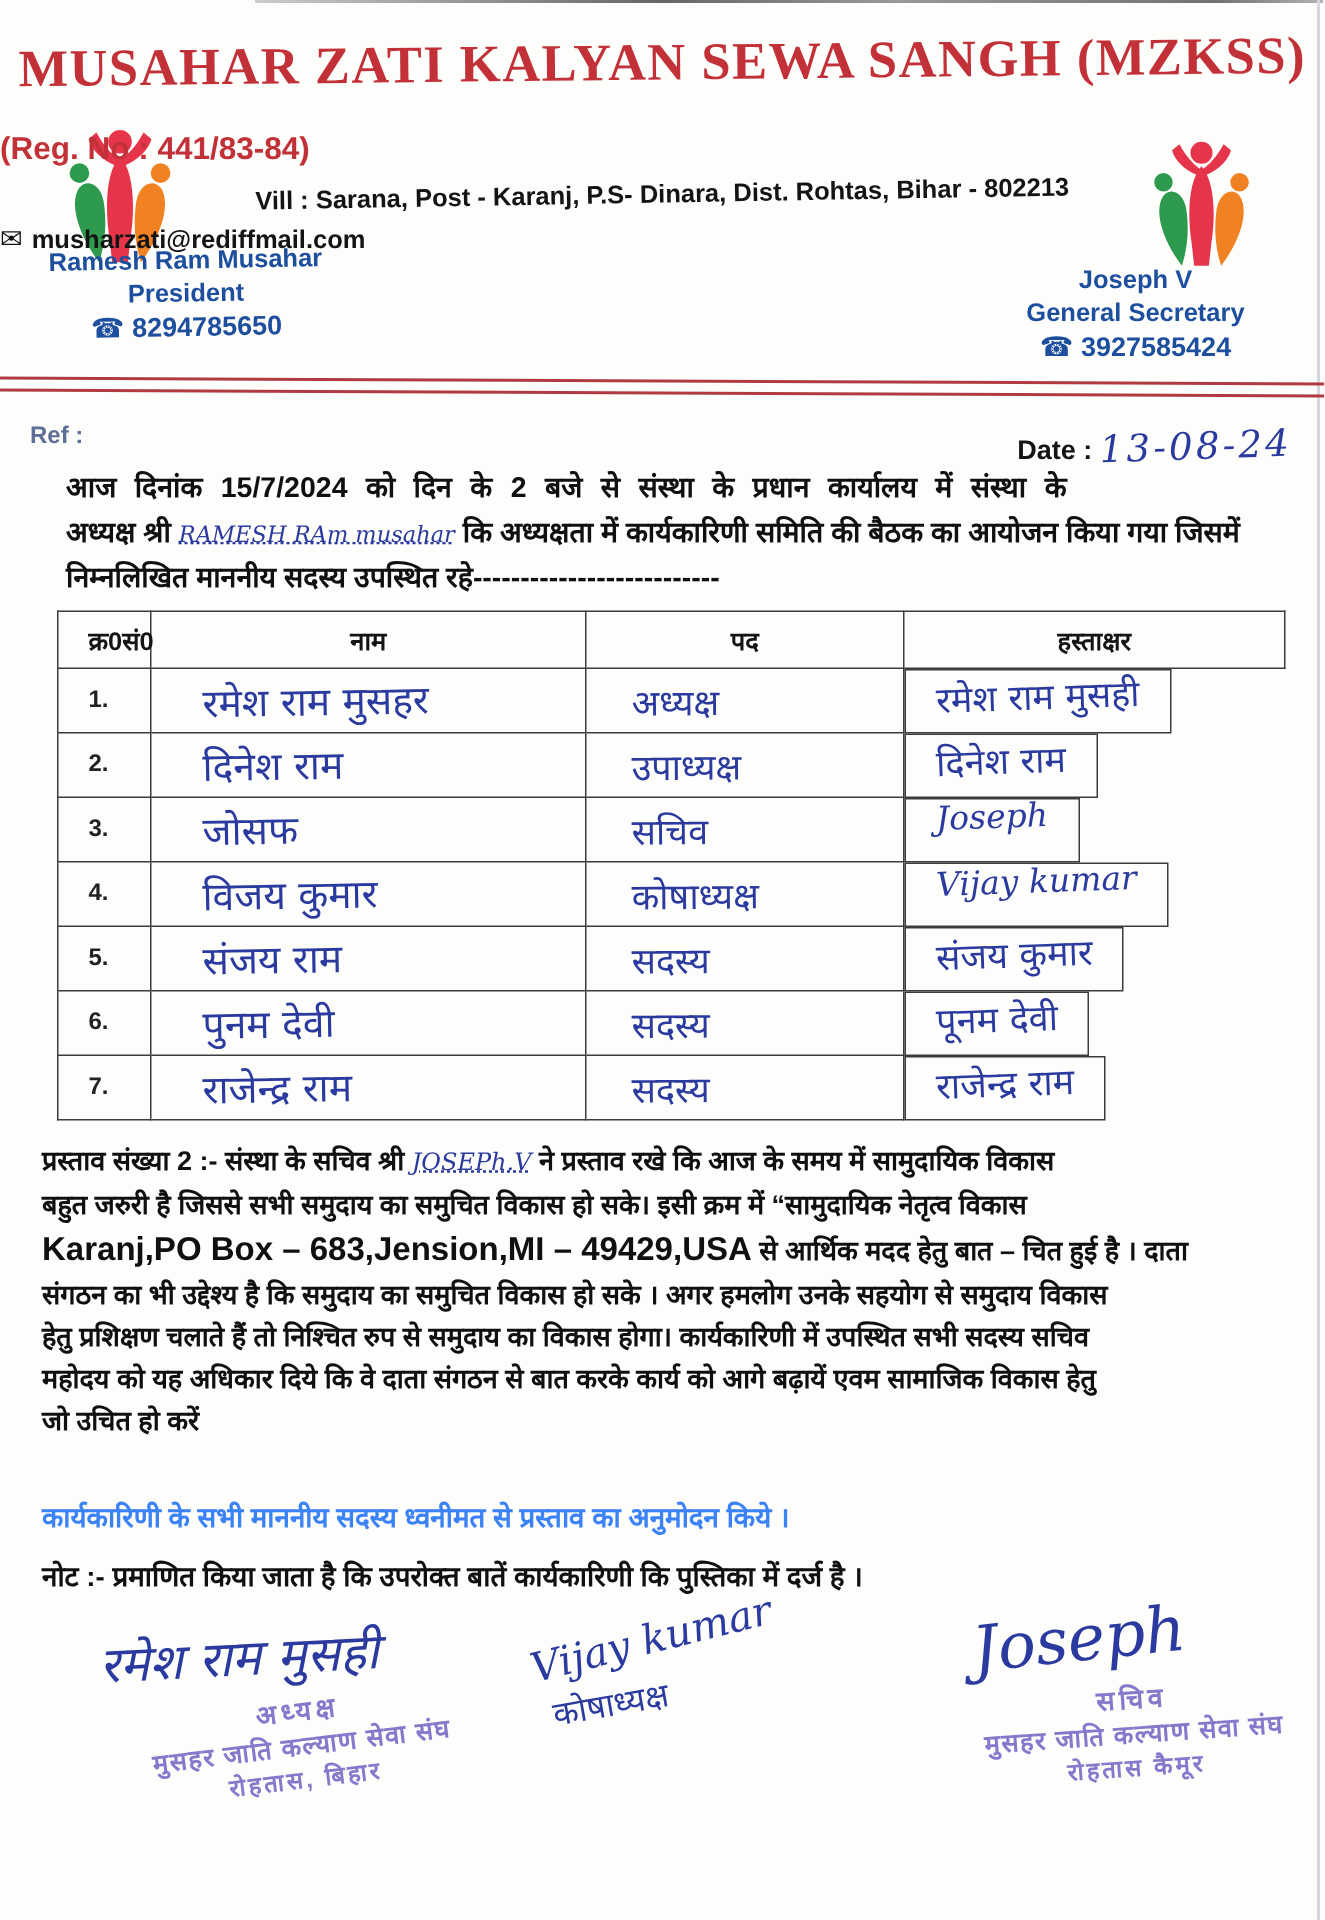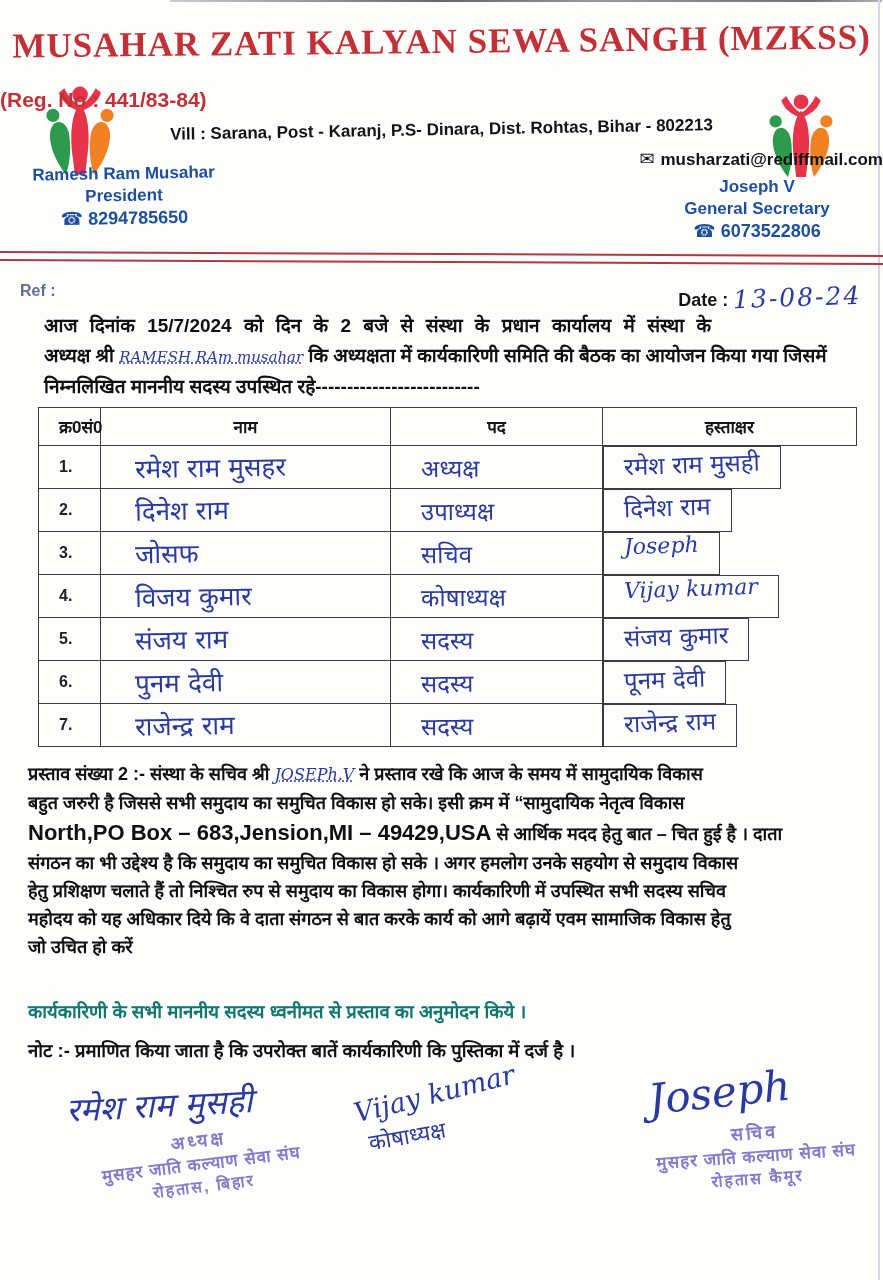--- a/index.html
+++ b/index.html
@@ -13,21 +13,21 @@
   .right-edge { position:absolute; top:0; right:3px; width:2px; height:100%; background:#d6d6de; }
 
   
   .org-title { position:absolute; top:22px; left:0; width:100%; text-align:center;
     font-family:"Liberation Serif", serif; font-weight:bold; font-size:35px; letter-spacing:1px;
     color:#c23137; transform:rotate(-0.6deg); }
   .reg-no { position:absolute; top:88px; left:0; width:100%; 
     color:#c23137; font-weight:bold; font-size:21px; }
   .address-line { position:absolute; top:120px; left:0; width:100%; text-align:center;
     color:#141414; font-weight:bold; font-size:17px; transform:rotate(-1deg); }
-  .email-line { position:absolute; top:148px; left:0; width:100%; text-align:right;
+  .email-line { position:absolute; top:148px; left:0; width:100%; text-align:left;
     color:#141414; font-weight:bold; font-size:17px; }
   .email-line .env { font-weight:normal; font-size:18px; margin-right:6px; }
 
   .logo { position:absolute; }
   .logo.left { left:34px; top:84px; width:92px; height:96px; }
   .logo.right { right:40px; top:92px; width:84px; height:90px; }
 
   .contact { position:absolute; text-align:center; color:#1d4f9e; font-weight:bold;
     font-size:17px; line-height:22px; }
   .contact.left { left:2px; top:163px; width:244px; transform:rotate(-1deg); }
@@ -60,21 +60,21 @@
   td.name .hw { font-size:26px; transform:rotate(-1deg); padding-left:14px; }
   td.post .hw { font-size:24px; transform:rotate(-0.5deg); padding-left:10px; }
   td.sig .hw { font-size:24px; transform:rotate(-2deg); white-space:nowrap; }
   td.sig .hw.latin { font-family:"DejaVu Serif", serif; font-style:italic; font-size:22px; }
 
   .proposal { position:absolute; left:28px; top:760px; width:828px; color:#101010;
     font-weight:700; font-size:18px; line-height:28px; }
   .proposal .en { font-size:22px; line-height:32px; }
   .proposal .hw { font-size:16px; text-decoration:underline dotted;margin-top:23px; }
 
-  .approval { position:absolute; left:28px; top:998px; font-weight:700; font-size:18.5px; color:#0f766e; }
+  .approval { position:absolute; left:28px; top:998px; font-weight:700; font-size:18.5px; color:#3b82f6; }
   .note { position:absolute; left:28px; top:1037px; font-weight:700; font-size:18.5px; color:#101010; }
 
   .sig { position:absolute; color:#2b3a9e; font-family:"DejaVu Serif", serif; }
   .sig-left { left:66px; top:1082px; font-size:33px; transform:rotate(-3deg); font-style:italic; }
   .sig-mid { left:352px; top:1078px; font-size:27px; font-style:italic; transform:rotate(-14deg); }
   .sig-mid-title { left:368px; top:1120px; font-size:22px; transform:rotate(-10deg); }
   .sig-right { left:648px; top:1068px; font-size:42px; font-style:italic; transform:rotate(-6deg); }
 
   .stamp { position:absolute; color:#7c6ec8; font-weight:700; text-align:center; opacity:.92; }
   .stamp .s1 { font-size:18px; letter-spacing:3px; }
@@ -121,21 +121,21 @@
   </div>
 
   <div class="contact left">
     <div>Ramesh Ram Musahar</div>
     <div>President</div>
     <div class="phone"><span class="ph-ic">☎</span> <span>8294785650</span></div>
   </div>
   <div class="contact right">
     <div>Joseph V</div>
     <div>General Secretary</div>
-    <div class="phone"><span class="ph-ic">☎</span> <span>6073522806</span></div>
+    <div class="phone"><span class="ph-ic">☎</span> <span>3927585424</span></div>
   </div>
 
   <div class="rule r1"></div>
   <div class="rule r2"></div>
 
   <div class="ref">Ref :</div>
   <div class="date-wrap">
     <span class="dl">Date :</span>
     <span class="hw">13-08-24</span>
   </div>
@@ -203,21 +203,21 @@
           <td class="name"><span class="hw">राजेन्द्र राम</span></td>
           <td class="post"><span class="hw">सदस्य</span></td>
           <td class="sig"><span class="hw">राजेन्द्र राम</span></td>
         </tr>
       </tbody>
   </table>
 
   <div class="proposal" id="proposal-lines">
       <div class="pline"><span class="hi">प्रस्ताव संख्या 2 :- संस्था के सचिव श्री </span><span class="hw">JOSEPh.V</span><span class="hi"> ने प्रस्ताव रखे कि आज के समय में सामुदायिक विकास</span></div>
       <div class="pline"><span class="hi">बहुत जरुरी है जिससे सभी समुदाय का समुचित विकास हो सके। इसी क्रम में “सामुदायिक नेतृत्व विकास</span></div>
-      <div class="pline"><span class="en">North,PO Box – 683,Jension,MI – 49429,USA</span><span class="hi"> से आर्थिक मदद हेतु बात – चित हुई है । दाता</span></div>
+      <div class="pline"><span class="en">Karanj,PO Box – 683,Jension,MI – 49429,USA</span><span class="hi"> से आर्थिक मदद हेतु बात – चित हुई है । दाता</span></div>
       <div class="pline"><span class="hi">संगठन का भी उद्देश्य है कि समुदाय का समुचित विकास हो सके । अगर हमलोग उनके सहयोग से समुदाय विकास</span></div>
       <div class="pline"><span class="hi">हेतु प्रशिक्षण चलाते हैं तो निश्चित रुप से समुदाय का विकास होगा। कार्यकारिणी में उपस्थित सभी सदस्य सचिव</span></div>
       <div class="pline"><span class="hi">महोदय को यह अधिकार दिये कि वे दाता संगठन से बात करके कार्य को आगे बढ़ायें एवम सामाजिक विकास हेतु</span></div>
       <div class="pline"><span class="hi">जो उचित हो करें</span></div>
     </div>
 
   <div class="approval">कार्यकारिणी के सभी माननीय सदस्य ध्वनीमत से प्रस्ताव का अनुमोदन किये ।</div>
   <div class="note">नोट :- प्रमाणित किया जाता है कि उपरोक्त बातें कार्यकारिणी कि पुस्तिका में दर्ज है ।</div>
 
   <div class="sig sig-left">रमेश राम मुसही</div>

